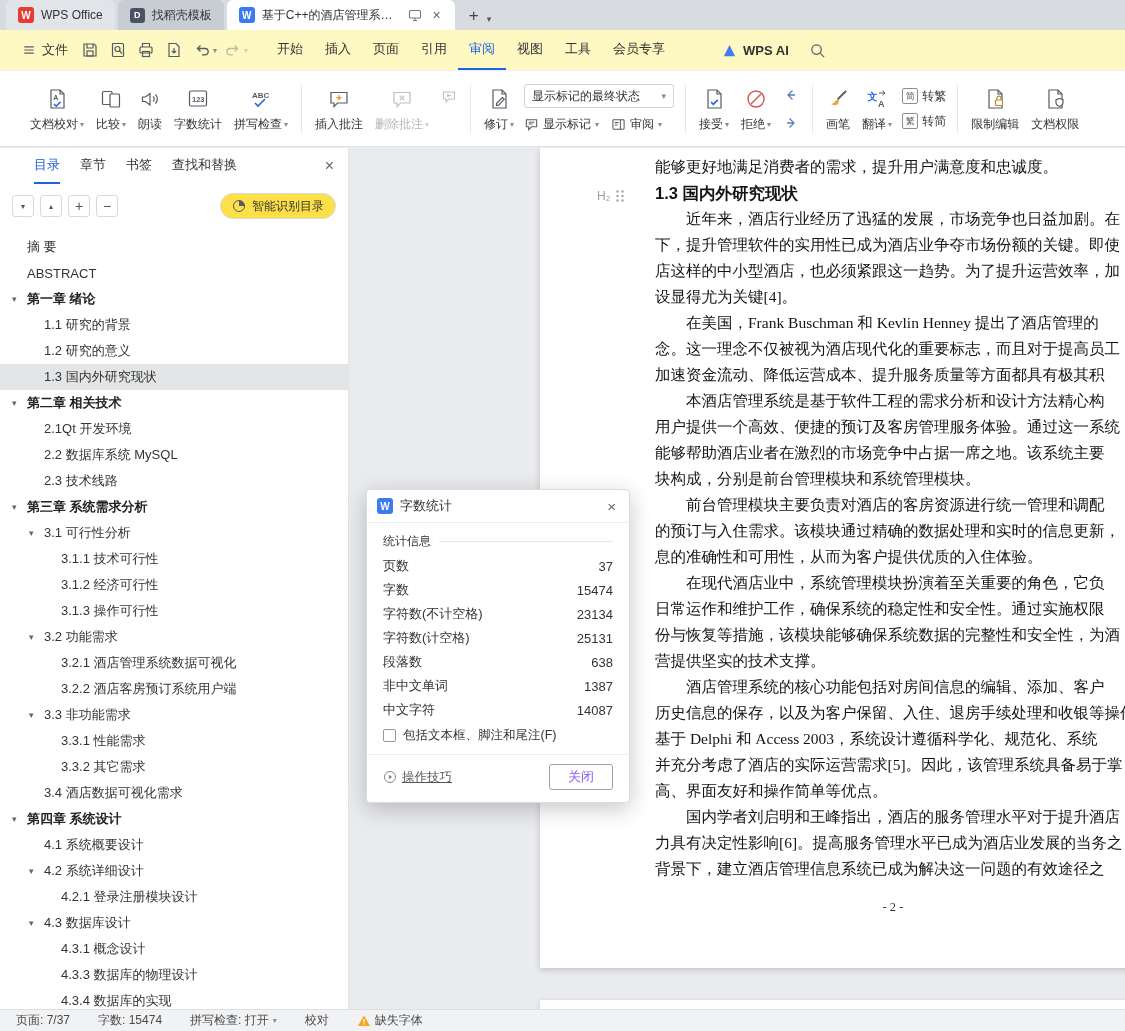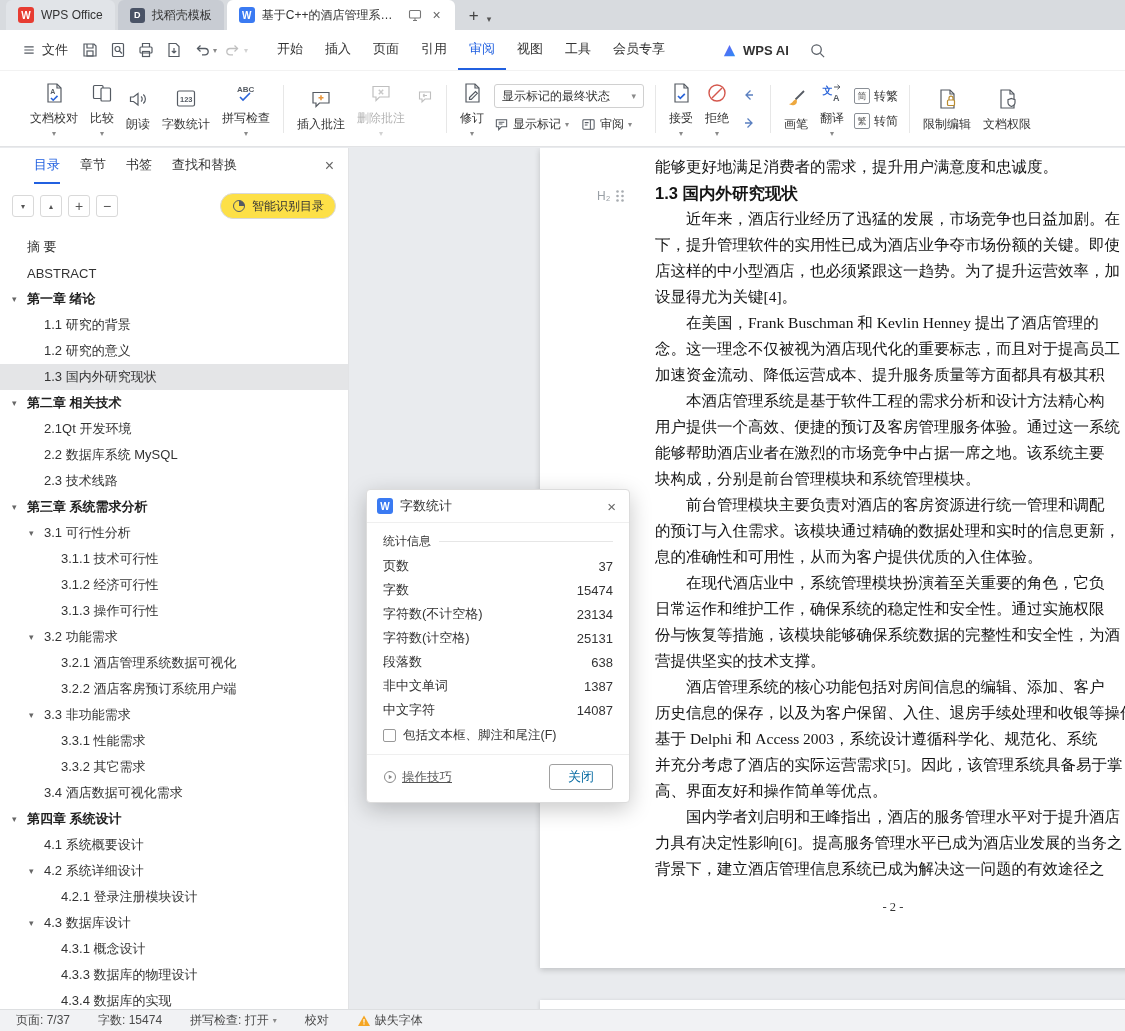--- a/index.html
+++ b/index.html
@@ -14,36 +14,36 @@
   .tab-doc{background:#ffffff;margin-left:3px;width:228px;}
   .wps-logo{width:16px;height:16px;border-radius:3px;background:#e73c32;color:#fff;font-size:10px;font-weight:bold;display:flex;align-items:center;justify-content:center;flex-shrink:0;}
   .docer-logo{width:15px;height:15px;border-radius:3px;background:#4a5366;color:#fff;font-size:9px;font-weight:bold;display:flex;align-items:center;justify-content:center;flex-shrink:0;}
   .w-doc-logo{width:16px;height:16px;border-radius:3px;background:#3a7af2;color:#fff;font-size:10px;font-weight:bold;display:flex;align-items:center;justify-content:center;flex-shrink:0;}
   .tab-doc .tab-label{flex:1;overflow:hidden;text-overflow:ellipsis;}
   .tab-x{color:#666;font-size:14px;line-height:1;padding:0 2px;}
   .newtab{font-size:17px;color:#444;padding:0 8px 4px 14px;}
   .newtab-caret{font-size:9px;color:#555;padding-bottom:6px;}
 
   
-  .menurow{position:absolute;top:30px;left:0;width:100%;height:40px;background:#ffffff;display:flex;align-items:center;padding:0 14px;box-sizing:border-box;}
+  .menurow{position:absolute;top:30px;left:0;width:100%;height:40px;background:#fef9c3;display:flex;align-items:center;padding:0 14px;box-sizing:border-box;}
   .file-btn{display:flex;align-items:center;gap:6px;font-size:13px;color:#333;padding:0 8px;}
   .qbtn{width:26px;height:26px;display:flex;align-items:center;justify-content:center;border-radius:3px;margin:0 1px;}
   .qcaret{font-size:8px;color:#888;margin-left:-3px;margin-right:2px;}
   .disabled{opacity:.38;filter:grayscale(1);}
   .rtabs{display:flex;align-items:stretch;height:40px;margin-left:16px;}
   .rtab{height:40px;display:flex;align-items:center;padding:0 11px;font-size:13px;color:#333;border-bottom:2px solid transparent;box-sizing:border-box;}
   .rtab.active{color:#2160e0;border-bottom-color:#2160e0;}
   .wps-ai{display:flex;align-items:flex-start;gap:6px;font-size:13px;font-weight:bold;color:#333;margin-left:46px;}
   .search-btn{margin-left:20px;display:flex;align-items:center;}
 
   
   .ribbon{position:absolute;top:70px;left:0;width:100%;height:77px;background:#fff;border-top:1px solid #f2f2f2;border-bottom:1px solid #e2e3e5;display:flex;align-items:center;padding-left:24px;box-sizing:border-box;overflow:hidden;white-space:nowrap;}
   .rb-item{display:flex;flex-direction:column;align-items:center;gap:5px;padding:0 6px;flex-shrink:0;}
   .rb-item .ricbox{height:26px;display:flex;align-items:flex-end;justify-content:center;}
-  .rlb{font-size:12px;color:#333;display:flex;align-items:center;gap:2px;flex-direction:column;}
+  .rlb{font-size:12px;color:#333;display:flex;align-items:center;gap:2px;}
   .cv{font-size:8px;color:#8a8a8a;}
   .vsep{width:1px;height:48px;background:#e7e7e7;margin:0 7px;flex-shrink:0;}
   .rb-col{display:flex;flex-direction:column;justify-content:center;gap:8px;flex-shrink:0;margin:0 4px;}
   .rb-small{display:flex;align-items:center;gap:4px;font-size:12px;color:#333;}
   .combo{width:150px;height:24px;border:1px solid #d0d0d0;border-radius:3px;display:flex;align-items:center;justify-content:space-between;padding:0 7px;font-size:12px;color:#333;box-sizing:border-box;background:#fff;}
   .combo .cv{font-size:9px;}
   .cbox{width:14px;height:14px;border:1px solid #8a8f96;border-radius:2px;font-size:9px;color:#555;display:inline-flex;align-items:center;justify-content:center;flex-shrink:0;}
   .iconbtn{display:flex;align-items:center;justify-content:center;padding:2px;}
 
   
@@ -80,21 +80,21 @@
   .dlg-close{margin-left:auto;color:#666;font-size:15px;padding:0 3px;}
   .dlg-body{padding:10px 16px 0 16px;}
   .sect{display:flex;align-items:center;gap:8px;font-size:12px;color:#333;}
   .sect .line{flex:1;height:1px;background:#e6e6e6;}
   .stats{margin-top:4px;}
   .stat-row{display:flex;justify-content:space-between;align-items:center;height:24px;}
   .chk-row{display:flex;align-items:center;gap:7px;margin-top:5px;font-size:12.5px;}
   .chk{width:13px;height:13px;border:1px solid #999;border-radius:2px;background:#fff;flex-shrink:0;box-sizing:border-box;}
   .dlg-foot{margin-top:10px;border-top:1px solid #efefef;padding:9px 16px 12px 16px;display:flex;align-items:center;justify-content:space-between;}
   .tips{display:flex;align-items:center;gap:5px;color:#555;font-size:12.5px;text-decoration:underline;}
-  .btn-close{min-width:64px;height:26px;border:1px solid #a0a0a0;border-radius:3px;background:#fff;font-size:13px;color:#0369a1;display:flex;align-items:center;justify-content:center;box-sizing:border-box;}
+  .btn-close{min-width:64px;height:26px;border:1px solid #a0a0a0;border-radius:3px;background:#fff;font-size:13px;color:#8b5cf6;display:flex;align-items:center;justify-content:center;box-sizing:border-box;}
 
   
   .statusbar{position:absolute;left:0;bottom:0;width:100%;height:22px;background:#f1f2f4;border-top:1px solid #dddfe1;display:flex;align-items:center;gap:28px;padding:0 16px;box-sizing:border-box;font-size:12px;color:#4a4a4a;}
   .sb-item{display:flex;align-items:center;gap:4px;white-space:nowrap;}
   .sb-item .cv{font-size:8px;}
   svg{display:block;}
 </style>
 </head>
 <body>
 

